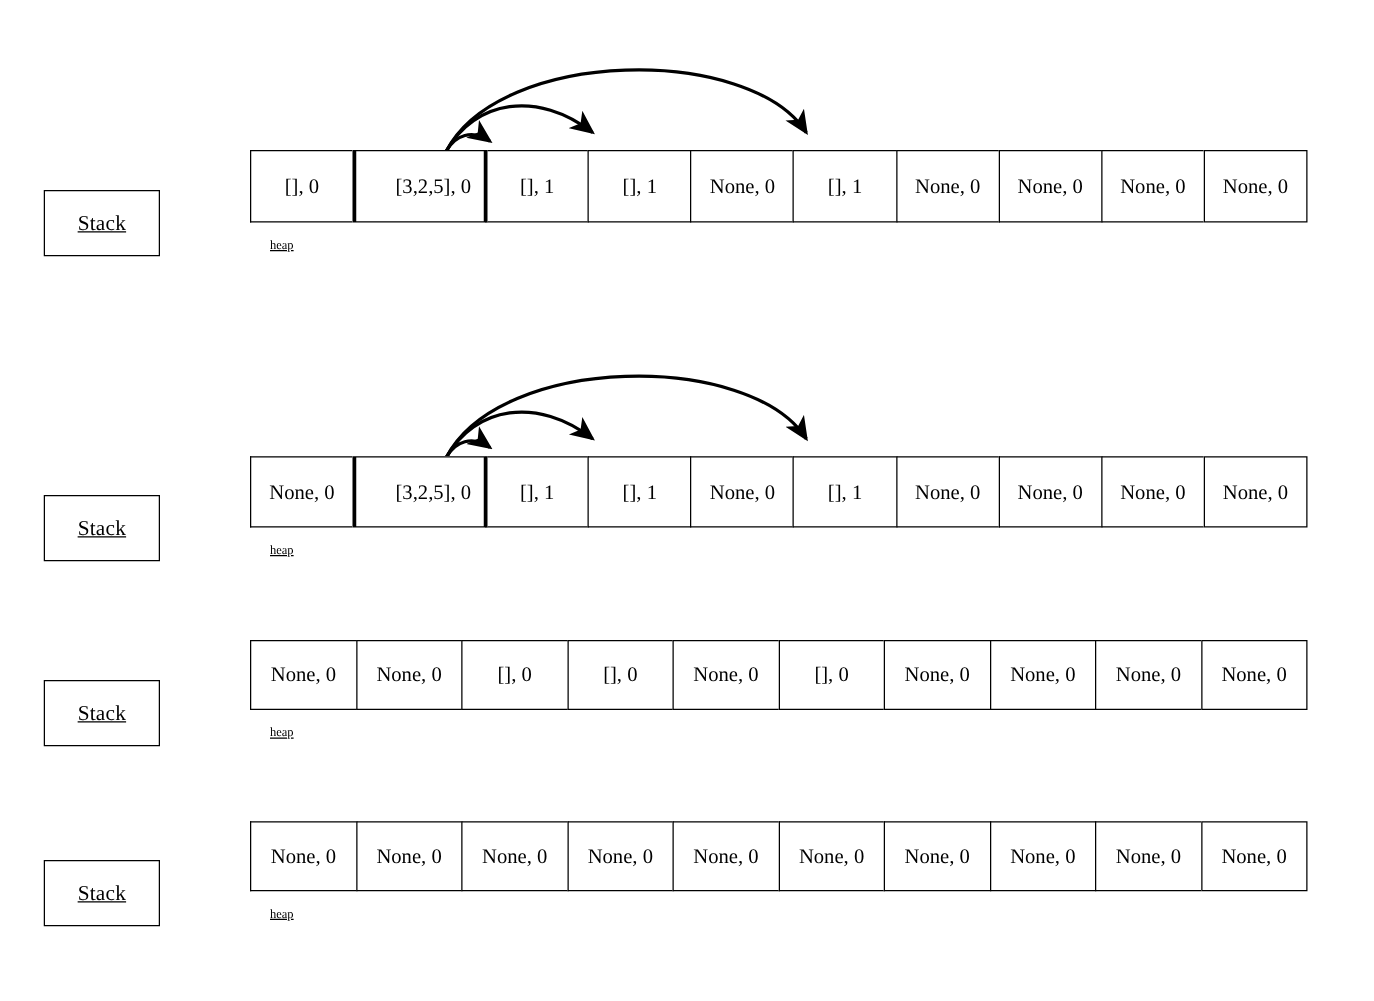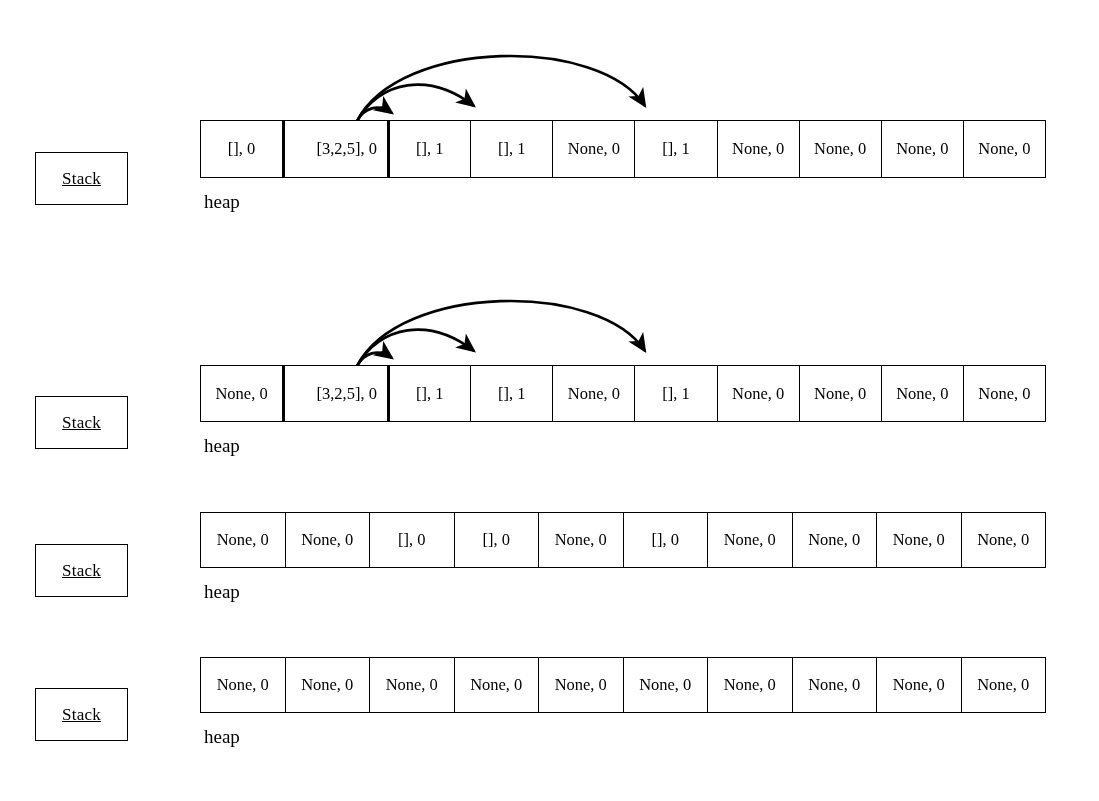--- a/index.html
+++ b/index.html
@@ -63,23 +63,24 @@
     border-left-width: 3px;
     border-right-width: 3px;
     margin-right: -2px;
     position: relative;
     z-index: 3;
     padding-left: 21px;
   }
 
   .heap-label {
     position: absolute;
-    left: 204px;
-    font-size: 19px;
+    left: 216px;
+    font-size: 10px;
     line-height: 1;
+    text-decoration: underline;
   }
 
   .arrow-layer {
     position: absolute;
     left: 0;
     top: 0;
     pointer-events: none;
     overflow: visible;
   }
 </style>

